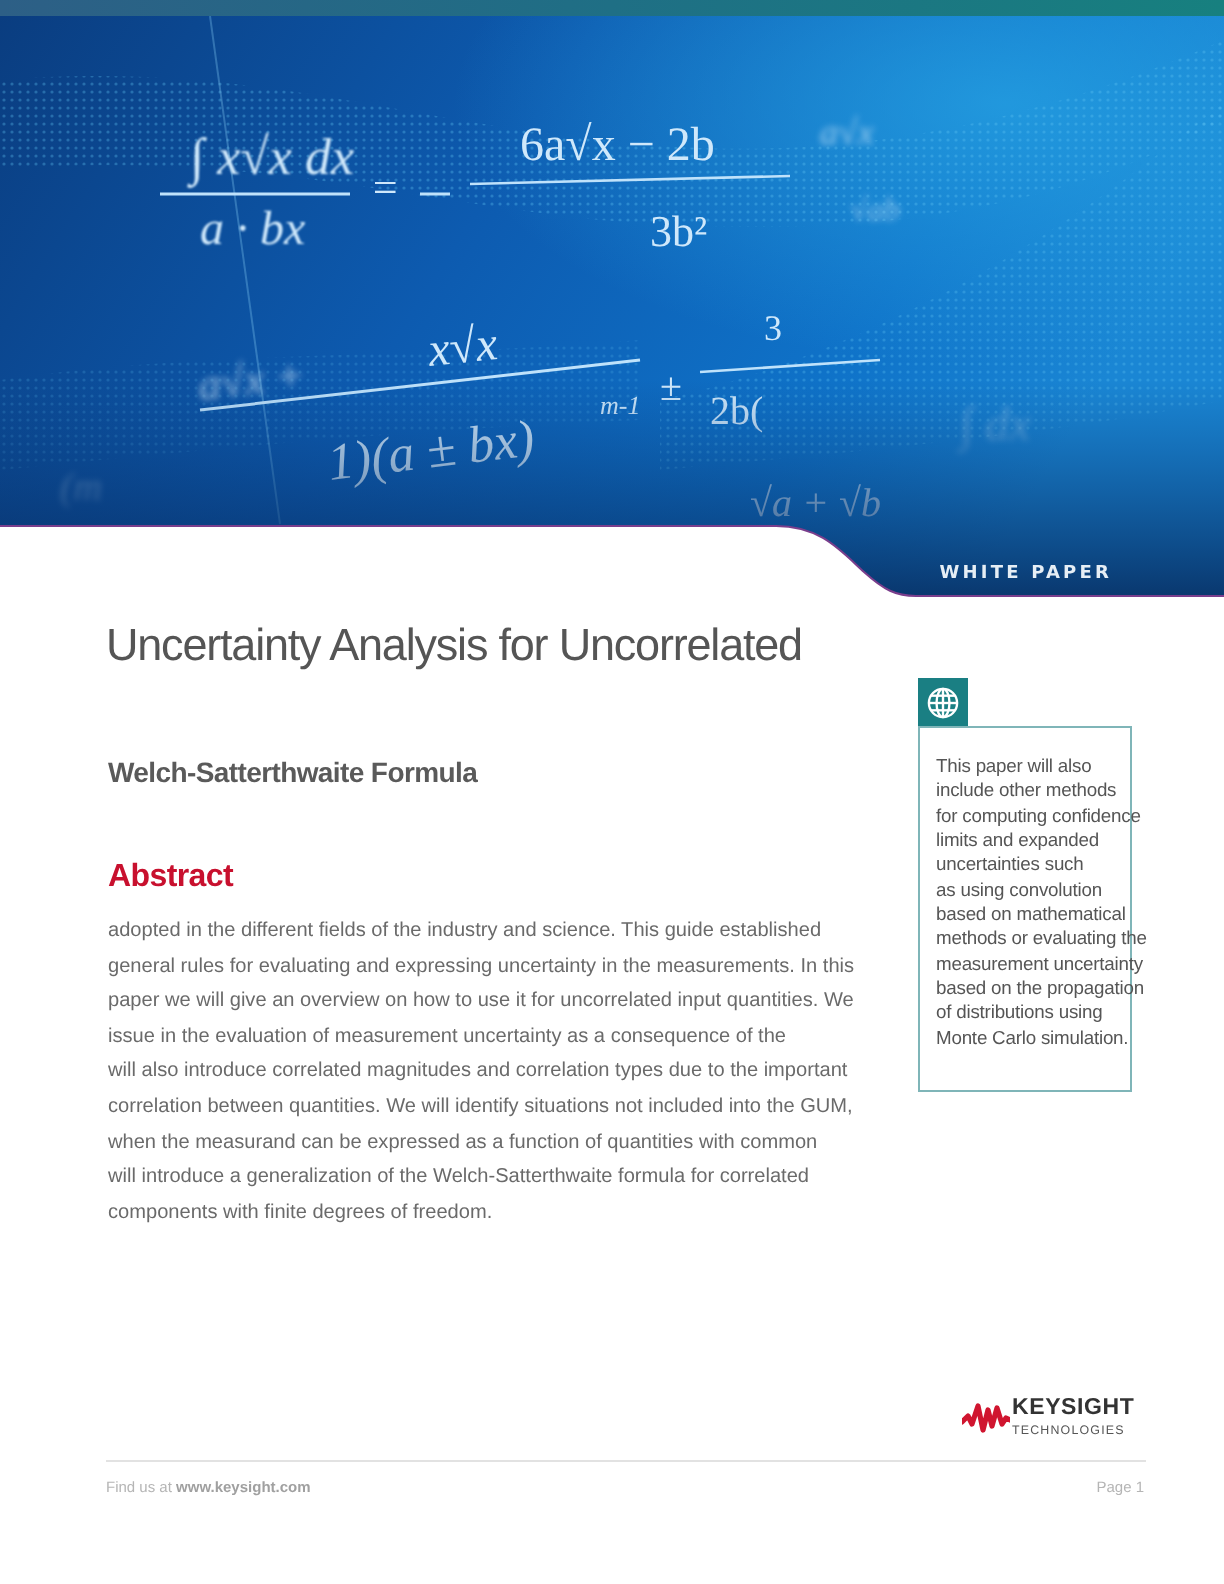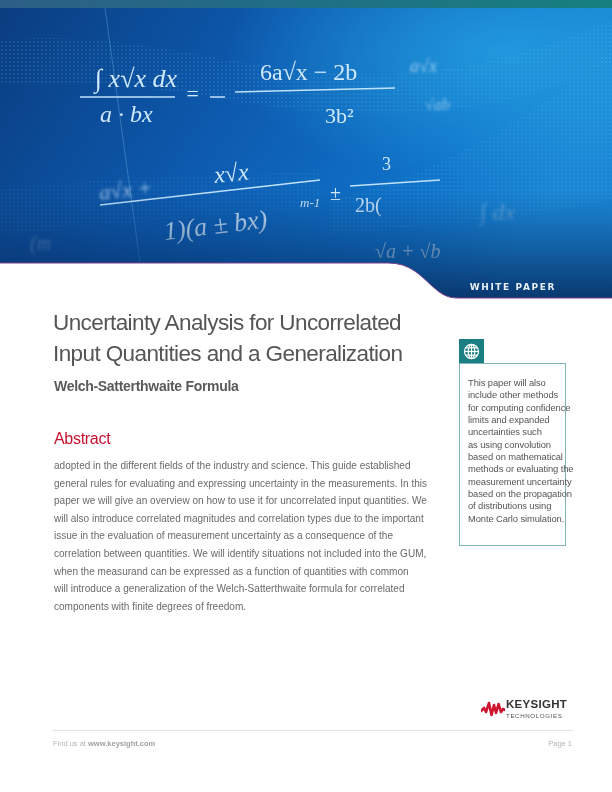--- a/index.html
+++ b/index.html
@@ -26,21 +26,21 @@
     position: absolute; left: 53px; top: 307px; width: 390px;
     color: #555555; font-size: 22.5px; line-height: 31px; font-weight: normal;
     letter-spacing: -0.6px; margin: 0;
   }
   .subtitle {
     position: absolute; left: 54px; top: 378px;
     color: #5a5a5a; font-size: 14px; letter-spacing: -0.3px; margin: 0;
   }
   .abstract-heading {
     position: absolute; left: 54px; top: 430px;
-    color: #c8102e; font-size: 16px; margin: 0; font-weight: normal; letter-spacing: -0.3px;
+    color: #c8102e; font-size: 16px; margin: 0; font-weight: bold; letter-spacing: -0.3px;
   }
   .abstract-body {
     position: absolute; left: 54px; top: 457px; width: 392px;
     color: #6a6a6a; font-size: 10.05px; line-height: 17.6px; margin: 0;
   }
   .abstract-body span { display: block; white-space: nowrap; }
   .sidebar-icon {
     position: absolute; left: 459px; top: 339px; width: 25px; height: 25px;
     background: #1a7f83; display: flex; align-items: center; justify-content: center;
   }
@@ -143,31 +143,30 @@
     <rect x="0" y="190" width="612" height="110" fill="url(#bottomfade)"></rect>
 
     <path d="M0,263 L388,263 C410,263 420,275 432,286 C442,295 448,298 458,298 L612,298 L612,300 L0,300 Z" fill="#ffffff"></path>
     <path d="M0,263 L388,263 C410,263 420,275 432,286 C442,295 448,298 458,298 L612,298" fill="none" stroke="#7a3e8c" stroke-width="1"></path>
   </svg>
   <div class="white-paper-label">WHITE PAPER</div>
 </div>
 
 <h1 class="title">
   <span style="display:block">Uncertainty Analysis for Uncorrelated</span>
-  <span style="display:block">Input Quantities and a Generalization</span>
 </h1>
 <h2 class="subtitle">Welch-Satterthwaite Formula</h2>
 
 <h3 class="abstract-heading">Abstract</h3>
 <p class="abstract-body">
   <span>adopted in the different fields of the industry and science. This guide established</span>
   <span>general rules for evaluating and expressing uncertainty in the measurements. In this</span>
   <span>paper we will give an overview on how to use it for uncorrelated input quantities. We</span>
+  <span>issue in the evaluation of measurement uncertainty as a consequence of the</span>
   <span>will also introduce correlated magnitudes and correlation types due to the important</span>
-  <span>issue in the evaluation of measurement uncertainty as a consequence of the</span>
   <span>correlation between quantities. We will identify situations not included into the GUM,</span>
   <span>when the measurand can be expressed as a function of quantities with common</span>
   <span>will introduce a generalization of the Welch-Satterthwaite formula for correlated</span>
   <span>components with finite degrees of freedom.</span>
 </p>
 
 <div class="sidebar-icon">
   <svg width="17" height="17" viewBox="0 0 20 20">
     <g fill="none" stroke="#ffffff" stroke-width="1.4">
       <circle cx="10" cy="10" r="8.3"></circle>

